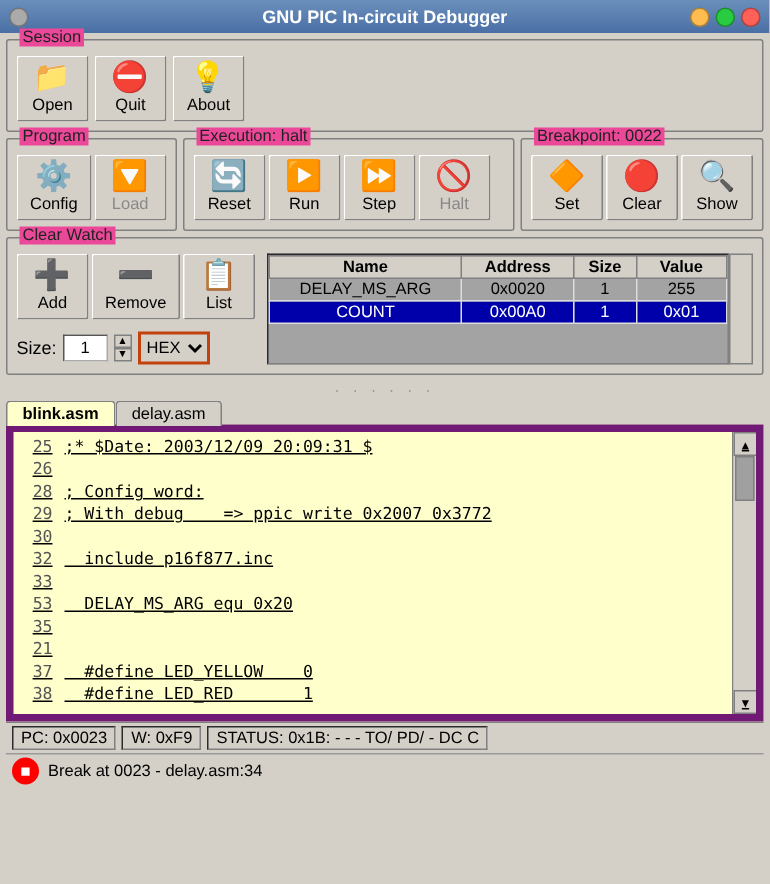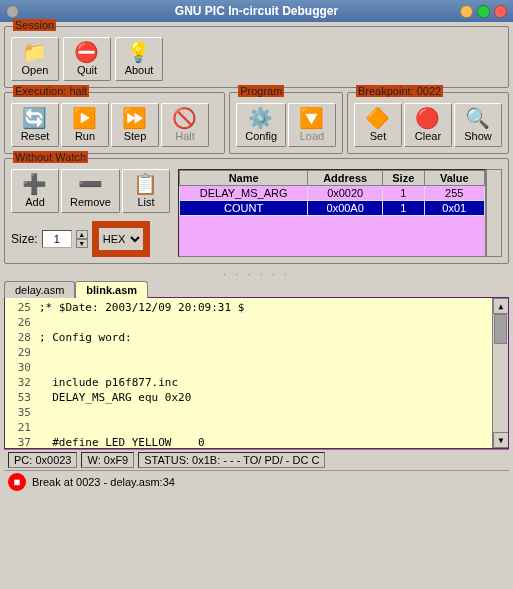--- a/index.html
+++ b/index.html
@@ -61,21 +61,21 @@
       border: 1px solid #808080;
       border-radius: 2px;
       margin-bottom: 4px;
       padding: 4px 6px 6px 6px;
       position: relative;
     }
     .group-label {
       position: absolute;
       top: -8px;
       left: 8px;
-      background: #c2410c;
+      background: #ec4899;
       padding: 0 2px;
       font-size: 11px;
       color: #222;
     }
 
     
     .session-row {
       display: flex;
       gap: 4px;
       align-items: flex-start;
@@ -156,31 +156,31 @@
       background: #d4d0c8;
       border: 1px solid #808080;
       font-size: 7px;
       cursor: pointer;
       display: flex;
       align-items: center;
       justify-content: center;
       line-height: 1;
     }
     .hex-select {
-      height: 36px;
-      background: #d4d0c8;
-      border: 7px solid #c2410c;
+      height: 22px;
+      background: #d4d0c8;
+      border: 2px solid #c2410c;
       font-size: 11px;
     }
 
     
     .memory-table-wrap {
       flex: 1;
       border: 1px inset #808080;
-      background: #f0abfc;
+      background: #a3a3a3;
       overflow: auto;
       max-height: 100px;
     }
     .memory-table {
       width: 100%;
       border-collapse: collapse;
       font-size: 11px;
     }
     .memory-table th {
       background: #d4d0c8;
@@ -223,28 +223,29 @@
       border-top-left-radius: 3px;
       border-top-right-radius: 3px;
     }
     .tab.active {
       background: #ffffcc;
       font-weight: bold;
     }
 
     
     .code-area {
-      border: 1px solid #701a75;
+      border: 5px solid #701a75;
       background: #ffffcc;
-      height: 152px;
+      height: 198px;
       overflow: hidden;
       font-family: monospace;
       font-size: 11px;
       display: flex;
       position: relative;
+      text-decoration: underline;
     }
     .code-lines {
       flex: 1;
       overflow: hidden;
       padding: 2px 4px;
     }
     .code-line {
       display: flex;
       height: 15px;
       align-items: center;
@@ -391,20 +392,34 @@
       </button>
       <button class="tool-btn">
         <span class="icon icon-bulb">💡</span>
         <span>About</span>
       </button>
     </div>
   </div>
 
   <div class="exec-row">
 
+    <div class="group-box program-group">
+      <span class="group-label">Program</span>
+      <div class="btn-row">
+        <button class="tool-btn">
+          <span class="icon icon-config">⚙️</span>
+          <span>Config</span>
+        </button>
+        <button class="tool-btn disabled">
+          <span class="icon icon-load">🔽</span>
+          <span>Load</span>
+        </button>
+      </div>
+    </div>
+
     <div class="group-box execution-group">
       <span class="group-label">Execution: halt</span>
       <div class="btn-row">
         <button class="tool-btn">
           <span class="icon icon-reset">🔄</span>
           <span>Reset</span>
         </button>
         <button class="tool-btn">
           <span class="icon icon-run">▶️</span>
           <span>Run</span>
@@ -413,55 +428,41 @@
           <span class="icon icon-step">⏩</span>
           <span>Step</span>
         </button>
         <button class="tool-btn disabled">
           <span class="icon icon-halt">🚫</span>
           <span>Halt</span>
         </button>
       </div>
     </div>
 
-    <div class="group-box program-group">
-      <span class="group-label">Program</span>
-      <div class="btn-row">
-        <button class="tool-btn">
-          <span class="icon icon-config">⚙️</span>
-          <span>Config</span>
-        </button>
-        <button class="tool-btn disabled">
-          <span class="icon icon-load">🔽</span>
-          <span>Load</span>
-        </button>
-      </div>
-    </div>
-
     <div class="group-box breakpoint-group">
       <span class="group-label">Breakpoint: 0022</span>
       <div class="btn-row">
         <button class="tool-btn">
           <span class="icon icon-set">🔶</span>
           <span>Set</span>
         </button>
         <button class="tool-btn">
           <span class="icon icon-clear">🔴</span>
           <span>Clear</span>
         </button>
         <button class="tool-btn">
           <span class="icon icon-show">🔍</span>
           <span>Show</span>
         </button>
       </div>
     </div>
   </div>
 
   <div class="group-box">
-    <span class="group-label">Without Watch</span>
+    <span class="group-label">Clear Watch</span>
     <div class="memory-row" style="padding-top:6px;">
       <div style="display:flex;flex-direction:column;gap:4px;">
         <div class="mem-btns">
           <button class="tool-btn">
             <span class="icon icon-add">➕</span>
             <span>Add</span>
           </button>
           <button class="tool-btn">
             <span class="icon icon-remove">➖</span>
             <span>Remove</span>
@@ -513,51 +514,56 @@
           </table>
         </div>
         <div class="mem-scrollbar"></div>
       </div>
     </div>
   </div>
 
   <div class="dots-sep">· · · · · ·</div>
 
   <div class="tab-row">
+    <div class="tab active">
+      <span>blink.asm</span>
+    </div>
     <div class="tab">
       <span>delay.asm</span>
-    </div>
-    <div class="tab active">
-      <span>blink.asm</span>
     </div>
   </div>
 
   <div class="code-area">
     <div class="code-lines" id="code-lines-container">
     <div class="code-line">
           <span class="line-num">25</span>
           <span class="line-content">;* $Date: 2003/12/09 20:09:31 $</span>
         </div>
         <div class="code-line">
           <span class="line-num">26</span>
           <span class="line-content"></span>
         </div>
         <div class="code-line">
           <span class="line-num">28</span>
           <span class="line-content">; Config word:</span>
         </div>
         <div class="code-line">
           <span class="line-num">29</span>
+          <span class="line-content">; With debug    =&gt; ppic write 0x2007 0x3772</span>
         </div>
         <div class="code-line">
           <span class="line-num">30</span>
         </div>
         <div class="code-line">
           <span class="line-num">32</span>
           <span class="line-content">  include p16f877.inc</span>
+        </div>
+        <div class="code-line">
+          <span class="line-num">33</span>
+          <span class="line-content"></span>
         </div>
         <div class="code-line">
           <span class="line-num">53</span>
           <span class="line-content">  DELAY_MS_ARG equ 0x20</span>
         </div>
         <div class="code-line">
           <span class="line-num">35</span>
         </div>
         <div class="code-line">
           <span class="line-num">21</span>

